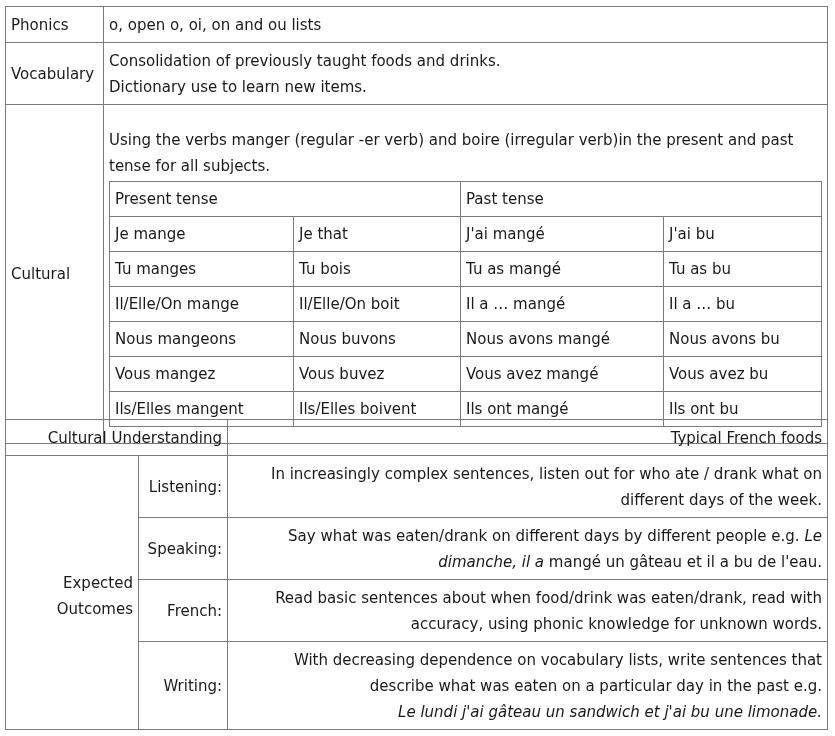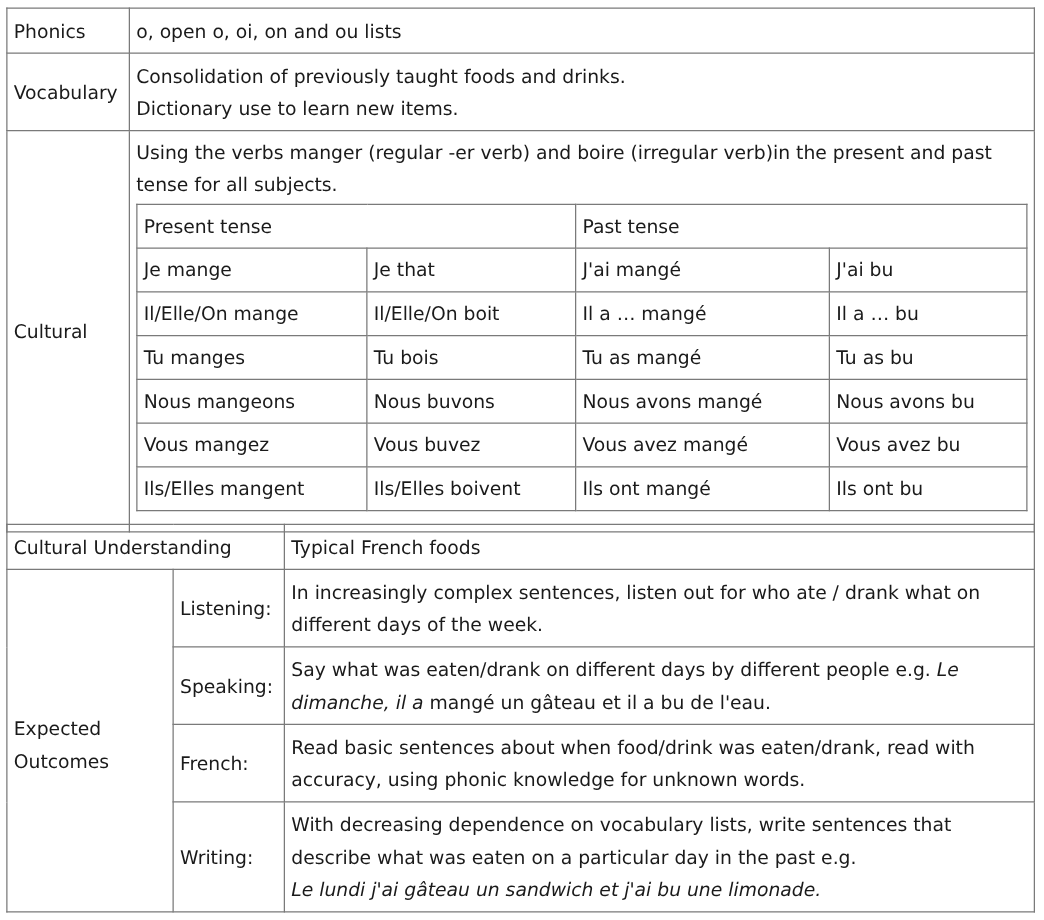--- a/index.html
+++ b/index.html
@@ -1,21 +1,21 @@
 <!DOCTYPE html>
 <html><head>
 <meta charset="utf-8">
 <style>
   html, body { margin: 0; padding: 0; background: #ffffff; }
   body { width: 835px; height: 736px; position: relative; overflow: hidden;
          font-family: "DejaVu Sans", "Liberation Sans", sans-serif; font-size: 15px; color: #1a1a1a; }
   .tbl { position: absolute; border-collapse: collapse; table-layout: fixed; border-radius: 17px; }
   .tbl td { border: 1.5px solid #7a7a7a; vertical-align: middle; padding: 0 5px; line-height: 26px; }
   #upper { left: 5px; top: 6px; width: 823px; }
-  #lower { left: 5px; top: 419px; width: 823px; }
+  #lower { left: 5px; top: 419px; width: 823px; text-align: right; }
   .inner { border-collapse: collapse; table-layout: fixed; width: 100%; margin: 2px 0 16px 0; }
   .inner td { border: 1.5px solid #7a7a7a; padding: 0 5px; height: 34px; line-height: 34px; }
   .p { margin: 0; }
   i { font-style: italic; }
 </style>
 </head>
 <body>
 
 <table id="upper" class="tbl">
   <colgroup>
@@ -30,50 +30,50 @@
   <tr style="height:62px">
     <td>Vocabulary</td>
     <td>
       <p class="p">Consolidation of previously taught foods and drinks.</p>
       <p class="p">Dictionary use to learn new items.</p>
     </td>
   </tr>
   <tr>
     <td>Cultural</td>
     <td style="padding-top:4px;">
-      <p class="p" style="padding-right:4px;">Using the verbs manger (regular -er verb) and boire (irregular verb)in the present and past tense for all subjects.</p>
+      <p class="p" style="padding-right:4px;margin-top:18px;">Using the verbs manger (regular -er verb) and boire (irregular verb)in the present and past tense for all subjects.</p>
       <table class="inner">
         <colgroup>
               <col style="width:184px">
               <col style="width:167px">
               <col style="width:203px">
               <col>
             </colgroup>
         <tbody>
               <tr>
           <td colspan="2">Present tense</td>
           <td colspan="2">Past tense</td>
         </tr>
         <tr>
           <td>Je mange</td>
           <td>Je that</td>
           <td>J'ai mangé</td>
           <td>J'ai bu</td>
         </tr>
         <tr>
+          <td>Tu manges</td>
+          <td>Tu bois</td>
+          <td>Tu as mangé</td>
+          <td>Tu as bu</td>
+        </tr>
+        <tr>
           <td>Il/Elle/On mange</td>
           <td>Il/Elle/On boit</td>
           <td>Il a … mangé</td>
           <td>Il a … bu</td>
-        </tr>
-        <tr>
-          <td>Tu manges</td>
-          <td>Tu bois</td>
-          <td>Tu as mangé</td>
-          <td>Tu as bu</td>
         </tr>
         <tr>
           <td>Nous mangeons</td>
           <td>Nous buvons</td>
           <td>Nous avons mangé</td>
           <td>Nous avons bu</td>
         </tr>
         <tr>
           <td>Vous mangez</td>
           <td>Vous buvez</td>

